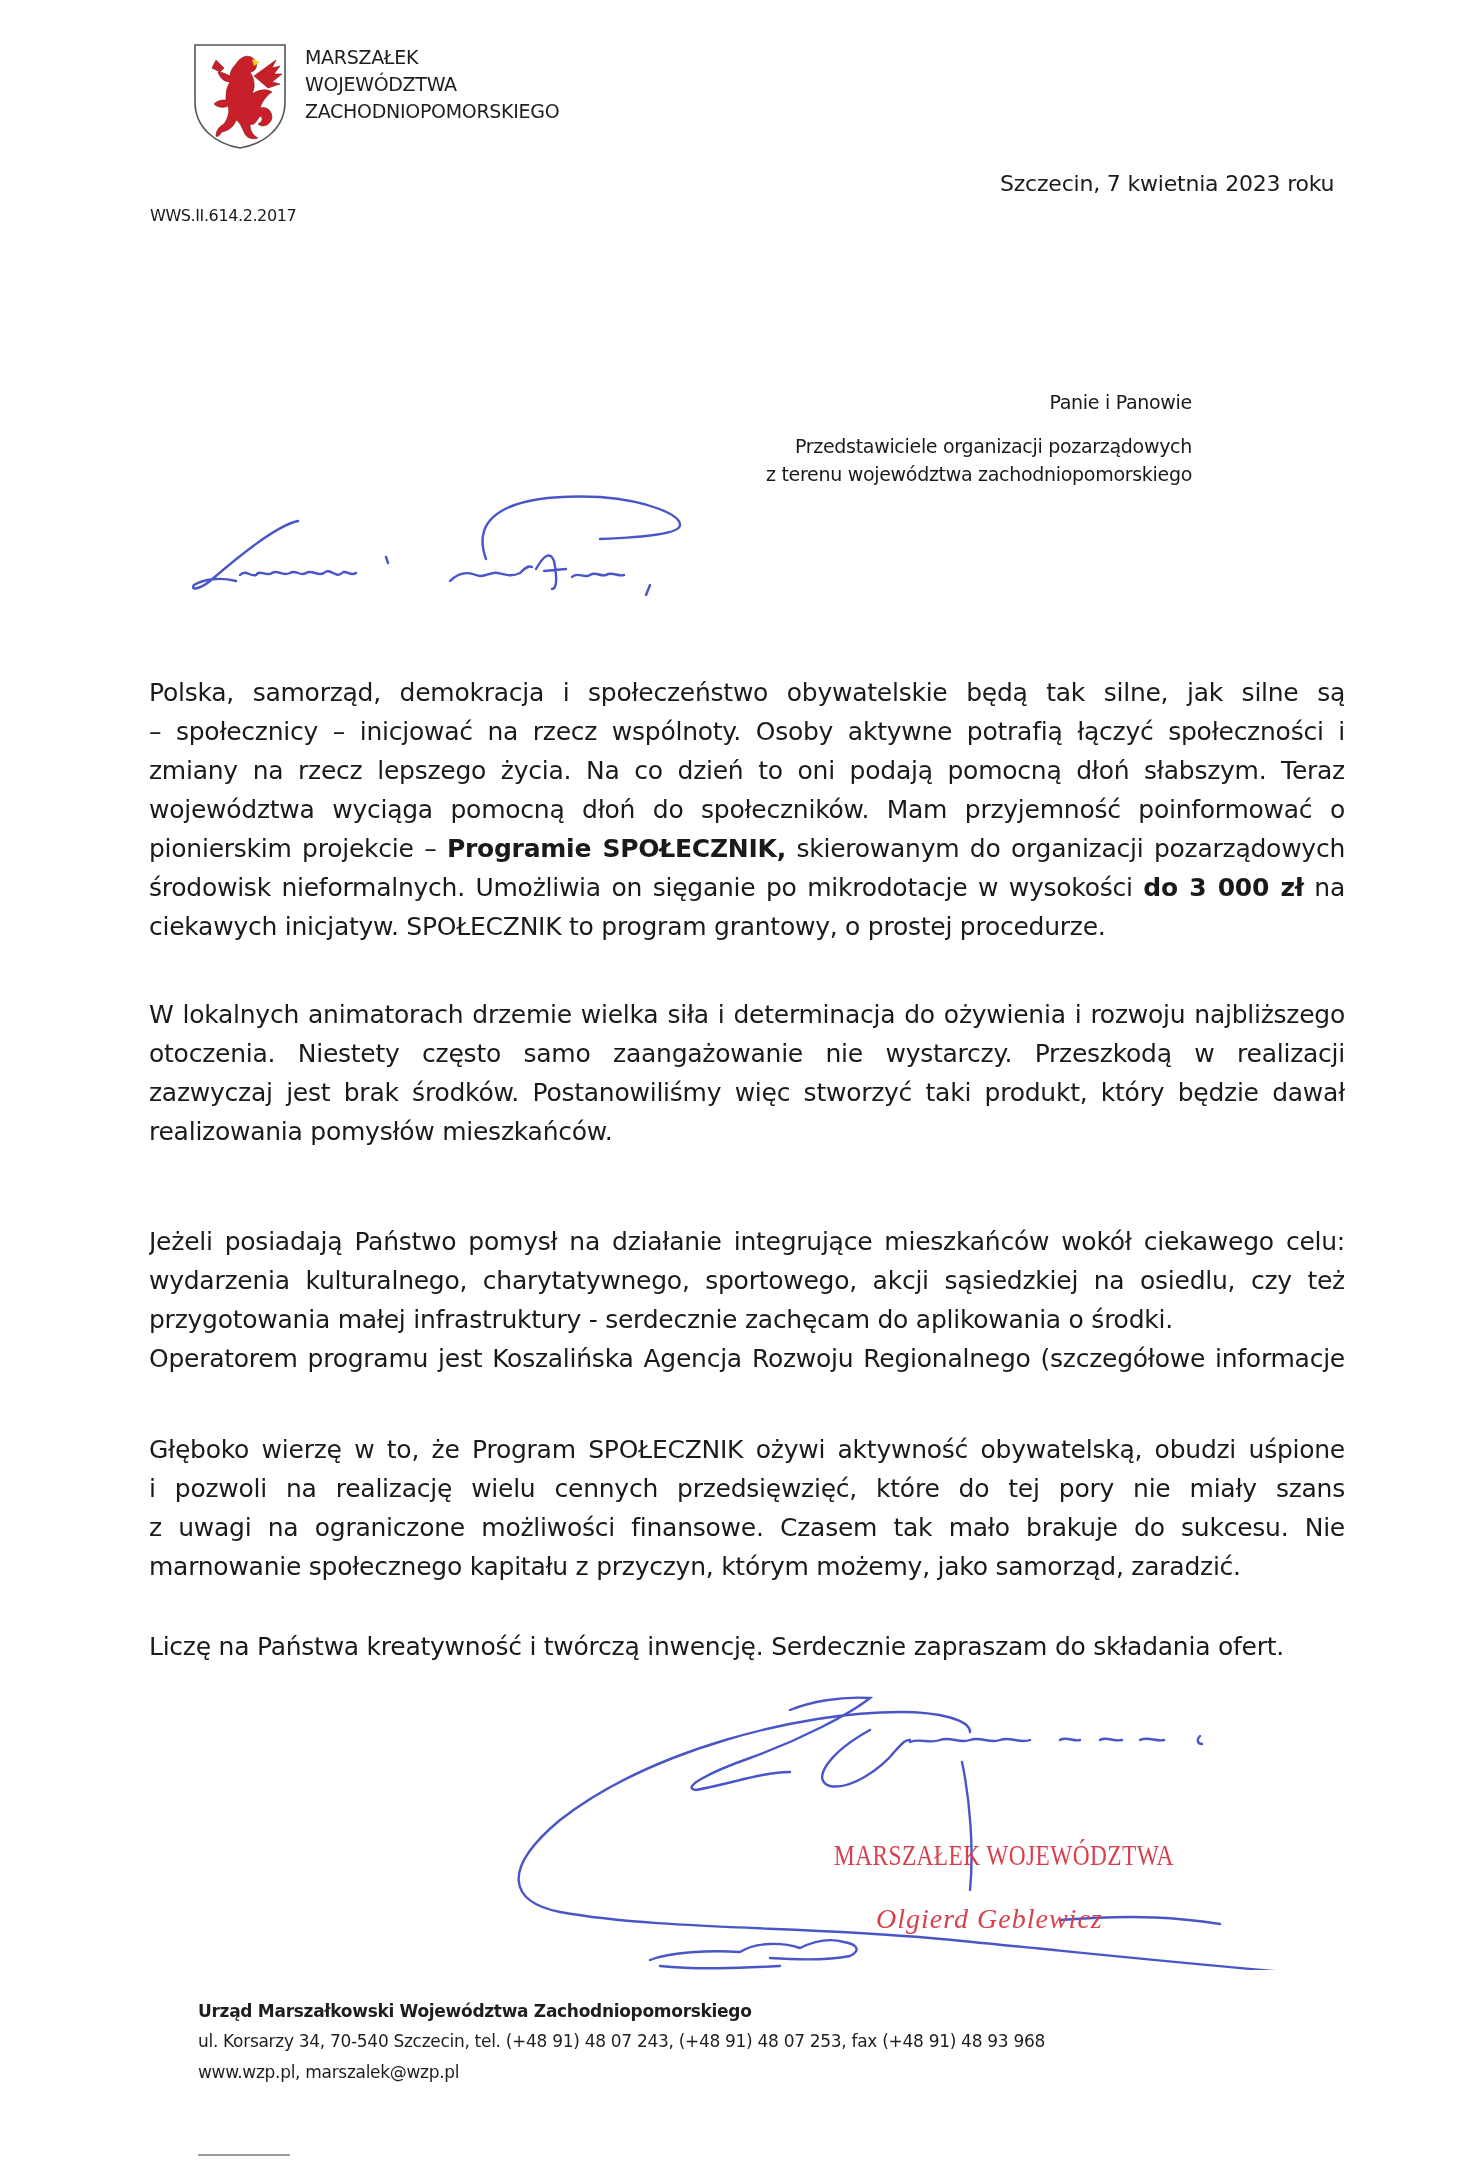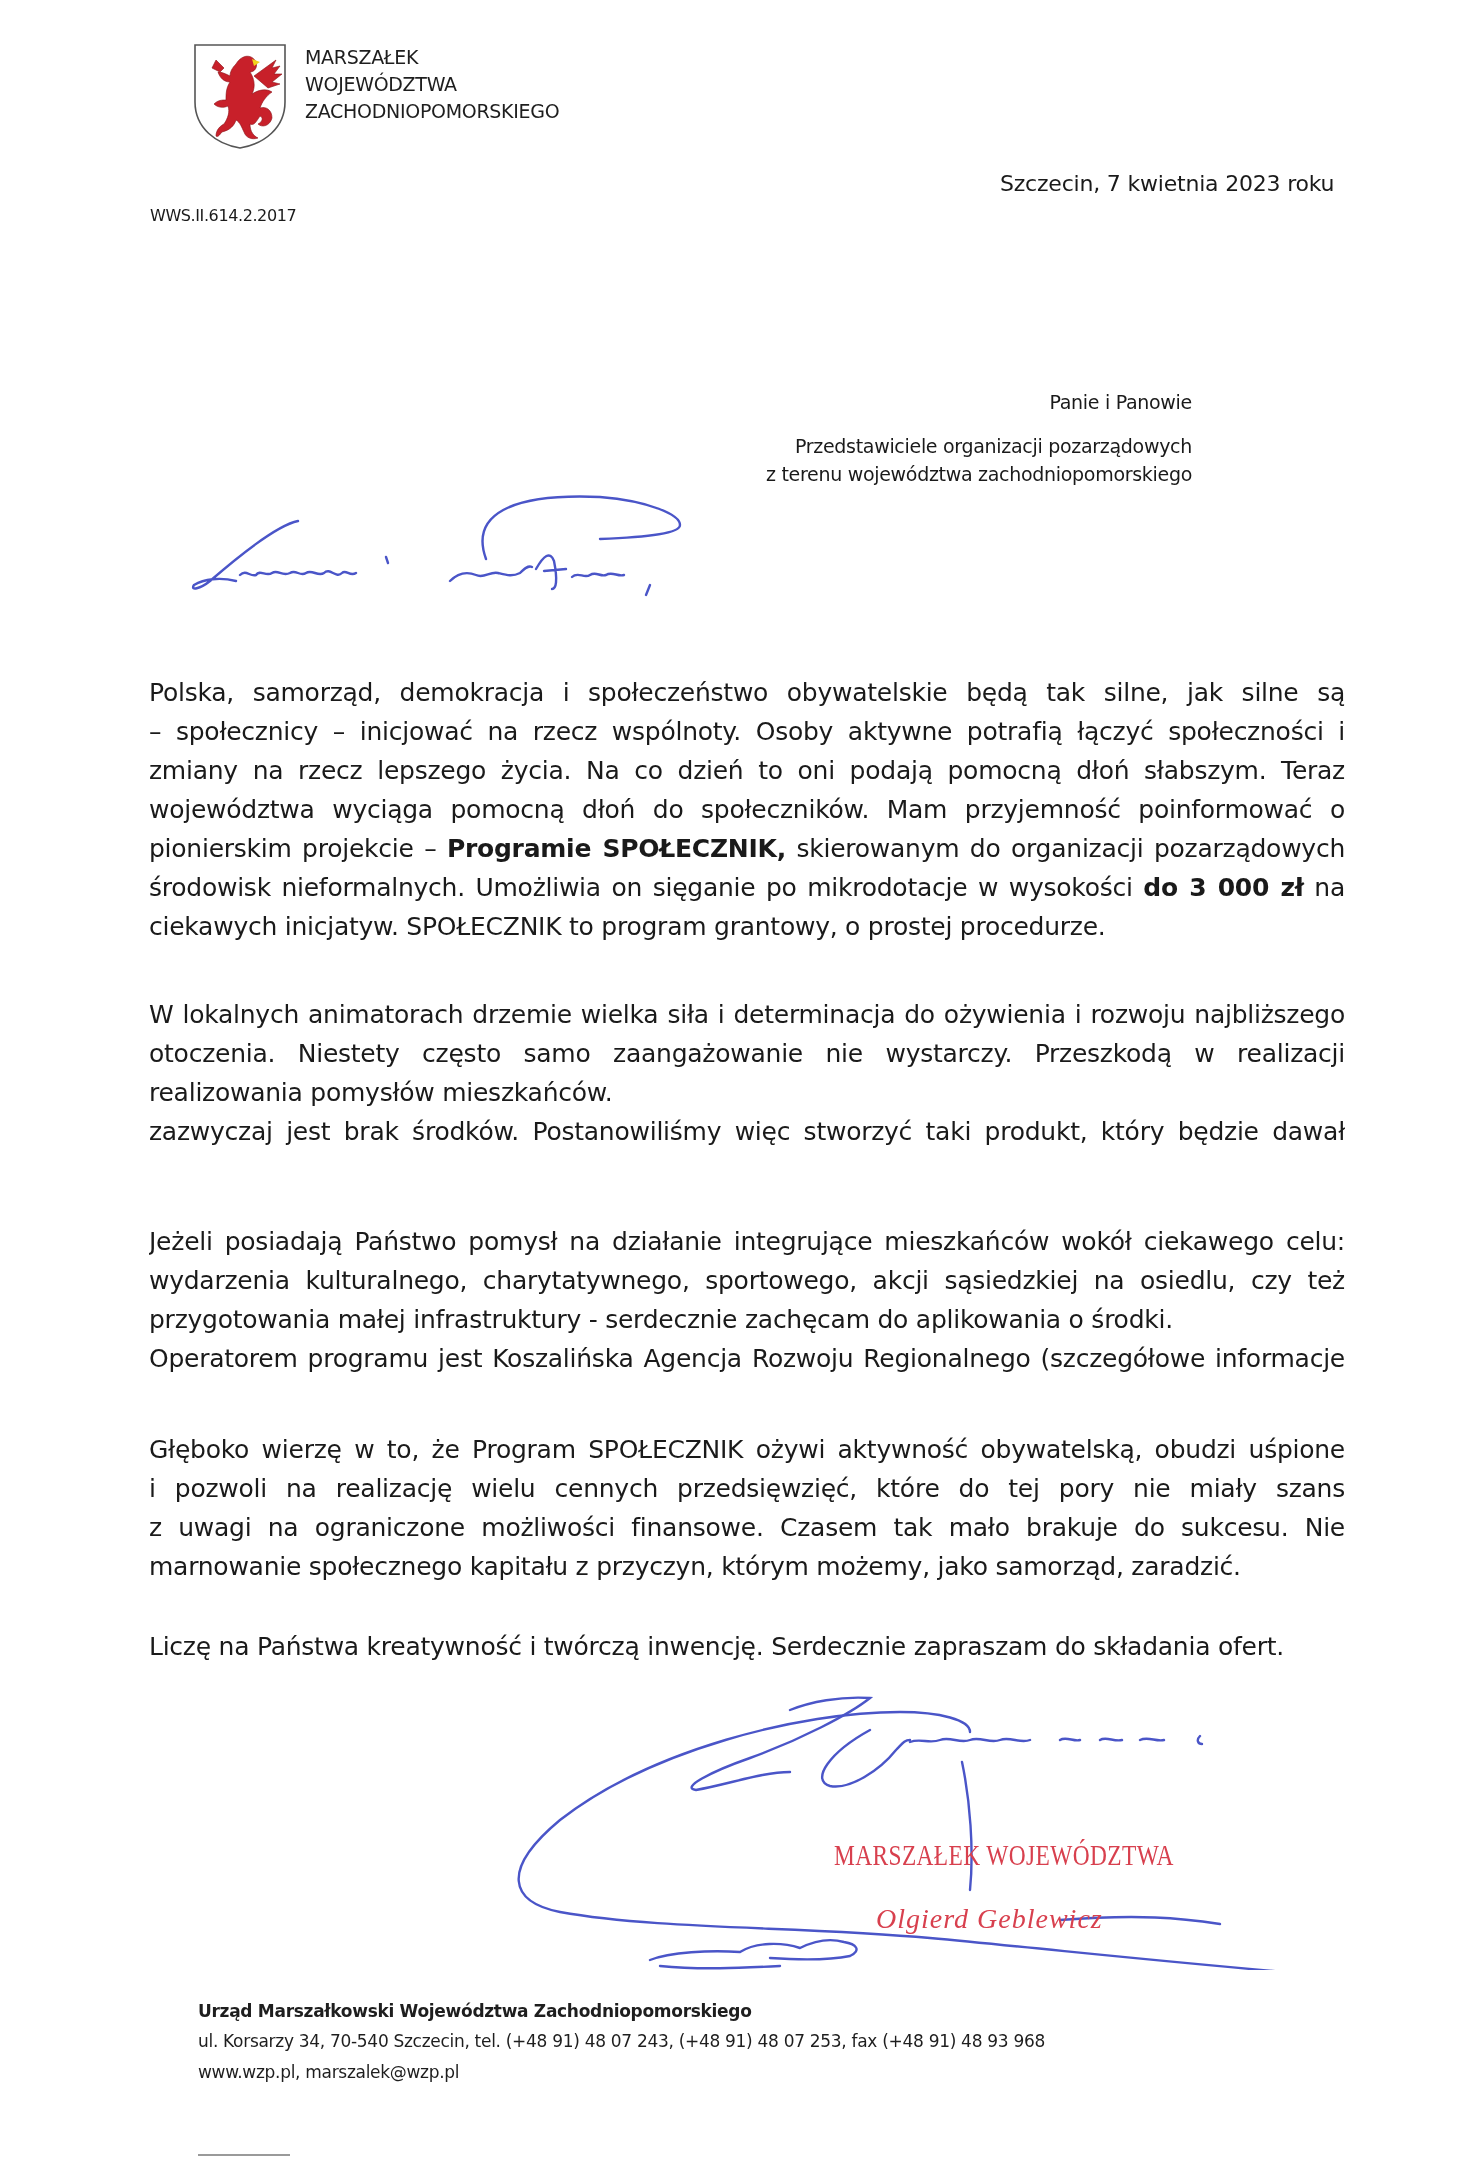--- a/index.html
+++ b/index.html
@@ -74,22 +74,22 @@
   <div class="line j">zmiany na rzecz lepszego życia. Na co dzień to oni podają pomocną dłoń słabszym. Teraz samorząd</div>
   <div class="line j">województwa wyciąga pomocną dłoń do społeczników. Mam przyjemność poinformować o nowym</div>
   <div class="line j"><span>pionierskim projekcie – </span><b>Programie SPOŁECZNIK,</b><span> skierowanym do organizacji pozarządowych oraz</span></div>
   <div class="line j"><span>środowisk nieformalnych.  Umożliwia on sięganie po mikrodotacje w wysokości </span><b>do 3 000 zł</b><span> na realizację</span></div>
   <div class="line">ciekawych inicjatyw. SPOŁECZNIK to program grantowy, o prostej procedurze.</div>
 </div>
 
 <div class="abs para" style="top:995px;">
   <div class="line j">W lokalnych animatorach drzemie wielka siła i determinacja do ożywienia i rozwoju najbliższego</div>
   <div class="line j">otoczenia. Niestety często samo zaangażowanie nie wystarczy. Przeszkodą w realizacji przedsięwzięć</div>
+  <div class="line j">zazwyczaj jest brak środków. Postanowiliśmy więc stworzyć taki produkt, który będzie dawał możliwość</div>
   <div class="line">realizowania pomysłów mieszkańców.</div>
-  <div class="line j">zazwyczaj jest brak środków. Postanowiliśmy więc stworzyć taki produkt, który będzie dawał możliwość</div>
 </div>
 
 <div class="abs para" style="top:1222px;">
   <div class="line j">Jeżeli posiadają Państwo pomysł na działanie integrujące mieszkańców wokół ciekawego celu: czy to</div>
   <div class="line j">wydarzenia kulturalnego, charytatywnego, sportowego, akcji sąsiedzkiej na osiedlu, czy też</div>
   <div class="line">przygotowania małej infrastruktury - serdecznie zachęcam do aplikowania o środki.</div>
   <div class="line j">Operatorem programu jest Koszalińska Agencja Rozwoju Regionalnego (szczegółowe informacje pod nr</div>
 </div>
 
 <div class="abs para" style="top:1430px;">

